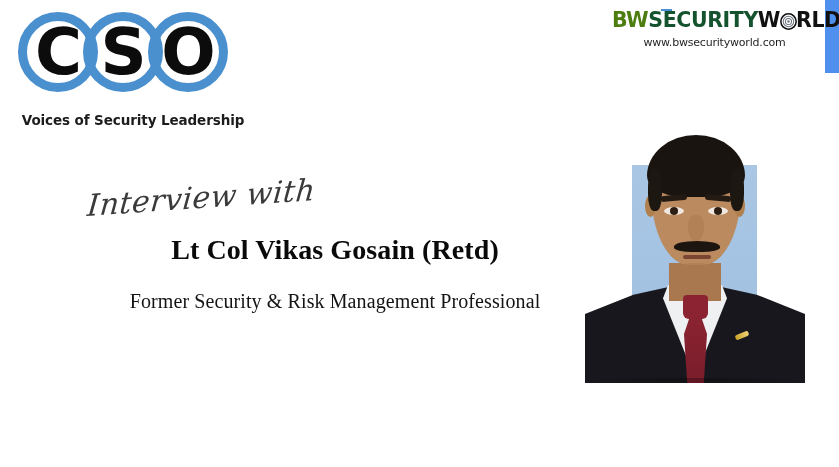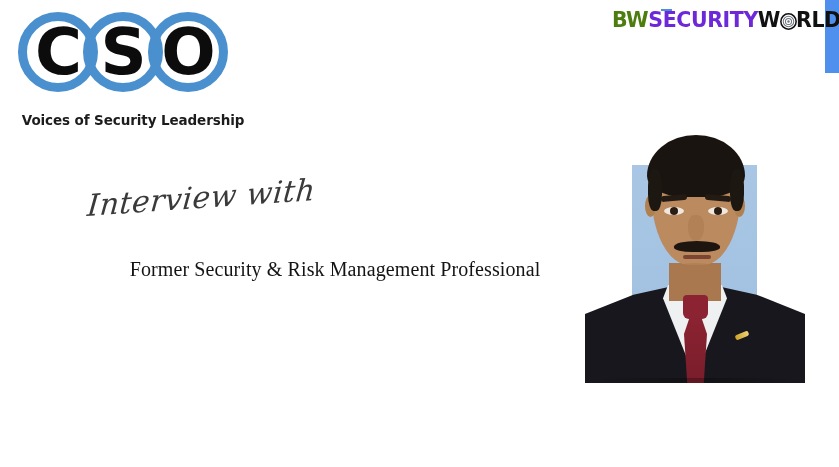--- a/index.html
+++ b/index.html
@@ -99,21 +99,21 @@
   }
   .bw-wordmark {
     font-family:"DejaVu Sans", sans-serif;
     font-weight:bold;
     font-size:20.5px;
     letter-spacing:-0.4px;
     white-space:nowrap;
     line-height:1.05;
   }
   .bw-bw   { color:#4d7c0f; }
-  .bw-sec  { color:#6d28d9; position:relative; }
+  .bw-sec  { color:#14532d; position:relative; }
   .bw-sec .macron {
     position:absolute;
     left:13px; top:1px;
     width:11px; height:2px;
     background:#4a90d9;
   }
   .bw-world { color:#111111; }
   .bw-fingerprint {
     display:inline-block;
     position:relative;
@@ -372,25 +372,27 @@
 
   <div class="bw-logo">
     <div class="bw-wordmark"><span class="bw-bw">BW</span><span class="bw-sec"><span class="macron"></span><span>SECURITY</span></span><span class="bw-world">W</span><span class="bw-fingerprint">
           <svg width="17" height="17" viewBox="0 0 20 20">
             <circle cx="10" cy="10" r="9" fill="none" stroke="#111111" stroke-width="1.8"></circle>
             <circle cx="10" cy="10" r="6.2" fill="none" stroke="#6f7680" stroke-width="1.2"></circle>
             <circle cx="10" cy="10" r="3.6" fill="none" stroke="#6f7680" stroke-width="1.2"></circle>
             <circle cx="10" cy="10" r="1.4" fill="#6f7680"></circle>
           </svg>
         </span><span class="bw-world">RLD</span></div>
+    <div class="bw-url">www.bwsecurityworld.com</div>
   </div>
 
   <div class="interview-script">Interview with</div>
 
   <div class="name-block">
+    <div class="person-name">Lt Col Vikas Gosain (Retd)</div>
     <div class="person-title">Former Security &amp; Risk Management Professional</div>
   </div>
 
   <div class="portrait">
     <div class="portrait-inner">
       <div class="backdrop"></div>
       <div class="suit"></div>
       <div class="shirt"></div>
       <div class="neck"></div>
       <div class="tie-knot"></div>

